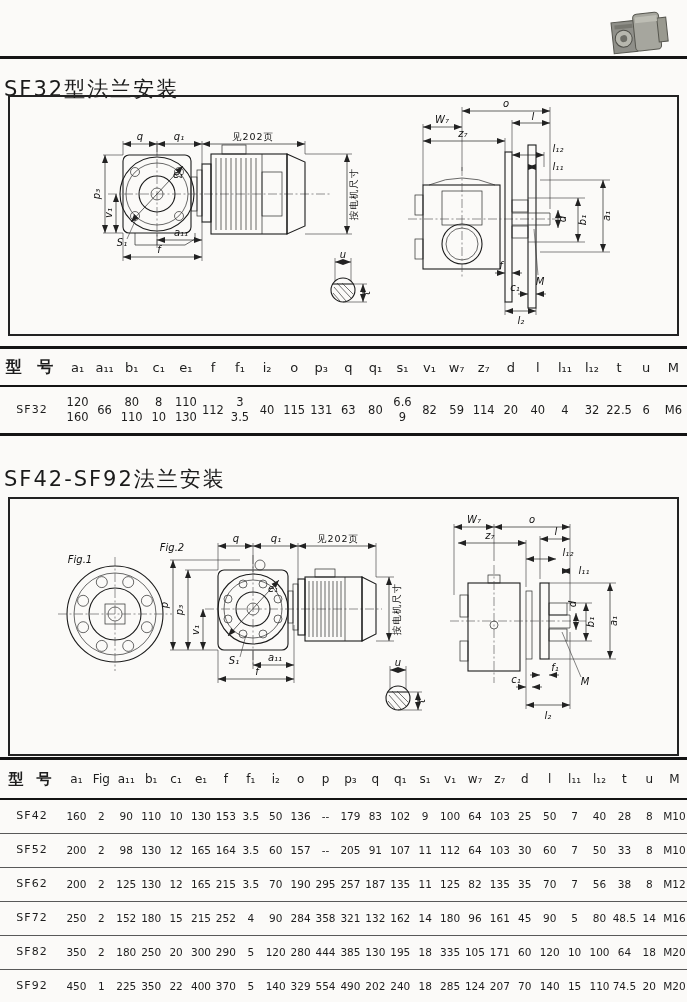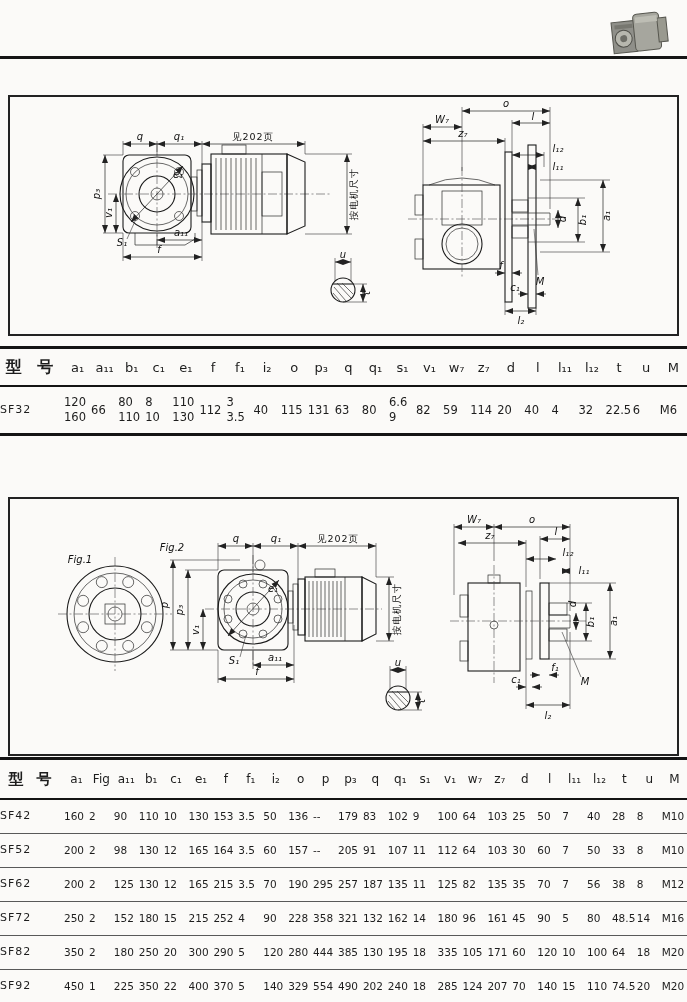--- a/index.html
+++ b/index.html
@@ -24,21 +24,21 @@
   #svg1 .dim{marker-start:url(#m1s);marker-end:url(#m1e);}
   #svg1 .dimE{marker-end:url(#m1e);}
   #svg2 .dim{marker-start:url(#m2s);marker-end:url(#m2e);}
   #svg2 .dimE{marker-end:url(#m2e);}
   svg text{font-size:10px;font-style:italic;fill:#111;text-anchor:middle;font-family:"DejaVu Sans",sans-serif;}
   svg text.cjk{font-style:normal;font-size:9.5px;letter-spacing:1px;}
   svg .hatch{stroke:#333;stroke-width:0.7;}
 
   
   .dim-table{position:absolute;left:0;width:687px;border-collapse:collapse;table-layout:fixed;
-             color:#1d1d1d;border-top:3px solid #141414;border-bottom:3px solid #141414;}
+             text-align:center;color:#1d1d1d;border-top:3px solid #141414;border-bottom:3px solid #141414;}
   .dim-table th{font-weight:normal;padding:0;white-space:nowrap;vertical-align:middle;border-bottom:2px solid #141414;}
   .dim-table td{padding:0;vertical-align:middle;white-space:pre-line;line-height:1.3;}
   #table1{top:346px;font-size:11.5px;}
   #table1 th{font-size:13px;height:36px;}
   #table1 th.model-col{font-size:16px;font-weight:bold;letter-spacing:5px;}
   #table1 td{height:46px;}
   #table1 td.model-col{font-size:11px;letter-spacing:1px;}
   #table2{top:757px;font-size:10.5px;}
   #table2 th{font-size:12px;height:38px;}
   #table2 th.model-col{font-size:15px;font-weight:bold;letter-spacing:4px;}
@@ -59,20 +59,21 @@
       <rect x="51" y="15" width="9" height="24" fill="#99998f" stroke="#56564f" stroke-width="1"></rect>
       <rect x="29" y="12" width="22" height="6" fill="#bdbdb4"></rect>
       <circle cx="16" cy="32" r="8.5" fill="#b7b7ae" stroke="#4e4e48" stroke-width="1"></circle>
       <circle cx="16" cy="32" r="3.5" fill="#6d6d66"></circle>
       <rect x="8" y="18" width="18" height="4" fill="#777770"></rect>
     </g>
   </svg>
 
   <div class="top-rule"></div>
 
+  <h1 class="title" id="title1">SF32型法兰安装</h1>
 
   <div class="draw-box" id="box1">
     <svg id="svg1" viewBox="0 0 663 233" width="663" height="233">
       <defs>
         <marker id="m1e" markerUnits="userSpaceOnUse" markerWidth="9" markerHeight="7" refX="8" refY="3.5" orient="auto">
           <path d="M0,0.5 L8,3.5 L0,6.5 Z" fill="#222"></path>
         </marker>
         <marker id="m1s" markerUnits="userSpaceOnUse" markerWidth="9" markerHeight="7" refX="8" refY="3.5" orient="auto-start-reverse">
           <path d="M0,0.5 L8,3.5 L0,6.5 Z" fill="#222"></path>
         </marker>
@@ -291,20 +292,21 @@
           <td>40</td>
           <td>4</td>
           <td>32</td>
           <td>22.5</td>
           <td>6</td>
           <td>M6</td>
         </tr>
       </tbody>
     </table>
 
+  <h1 class="title" id="title2">SF42-SF92法兰安装</h1>
 
   <div class="draw-box" id="box2">
     <svg id="svg2" viewBox="0 0 663 251" width="663" height="251">
       <defs>
         <marker id="m2e" markerUnits="userSpaceOnUse" markerWidth="9" markerHeight="7" refX="8" refY="3.5" orient="auto">
           <path d="M0,0.5 L8,3.5 L0,6.5 Z" fill="#222"></path>
         </marker>
         <marker id="m2s" markerUnits="userSpaceOnUse" markerWidth="9" markerHeight="7" refX="8" refY="3.5" orient="auto-start-reverse">
           <path d="M0,0.5 L8,3.5 L0,6.5 Z" fill="#222"></path>
         </marker>
@@ -600,21 +602,21 @@
           <td class="model-col">SF72</td>
           <td>250</td>
           <td>2</td>
           <td>152</td>
           <td>180</td>
           <td>15</td>
           <td>215</td>
           <td>252</td>
           <td>4</td>
           <td>90</td>
-          <td>228</td>
+          <td>284</td>
           <td>358</td>
           <td>321</td>
           <td>132</td>
           <td>162</td>
           <td>14</td>
           <td>180</td>
           <td>96</td>
           <td>161</td>
           <td>45</td>
           <td>90</td>

